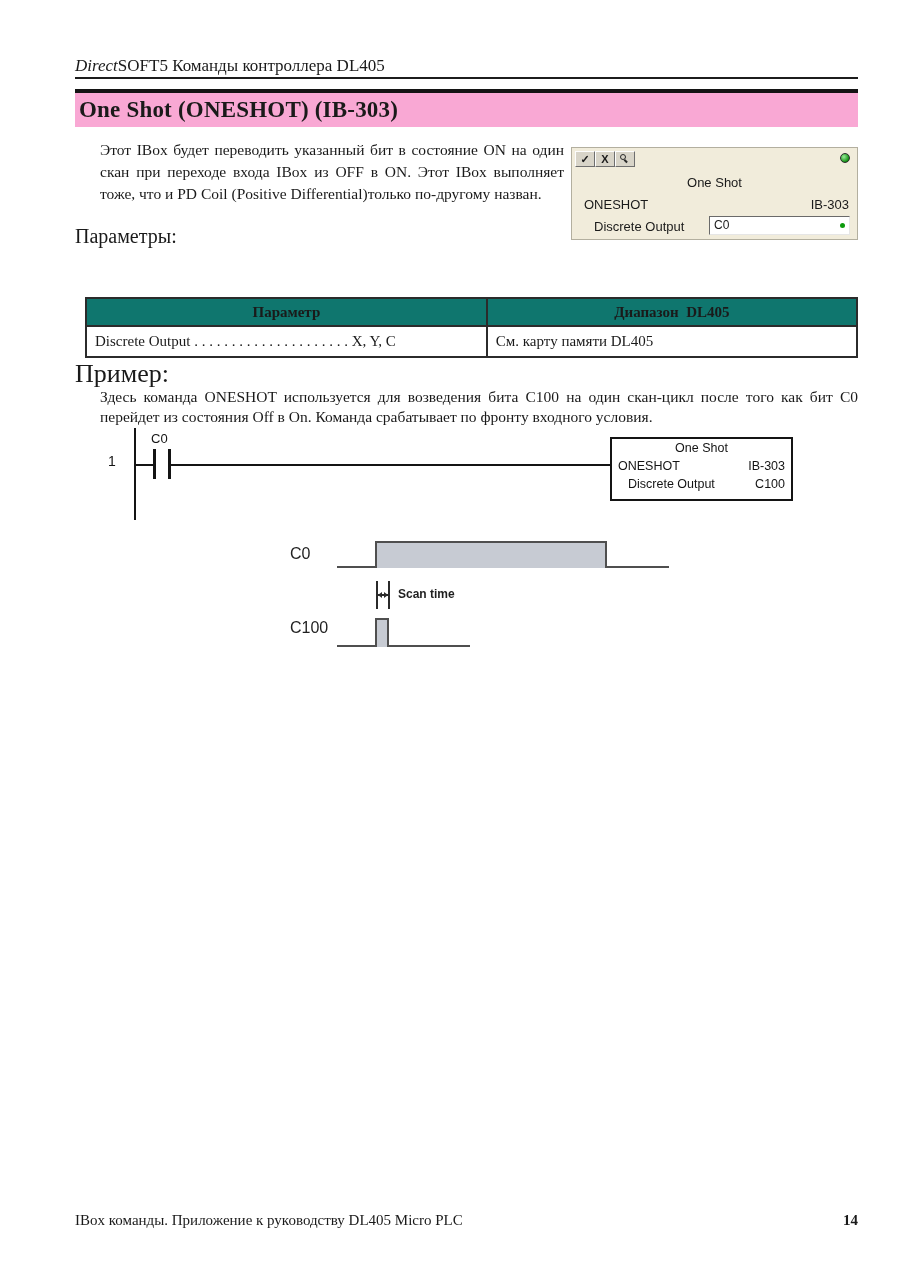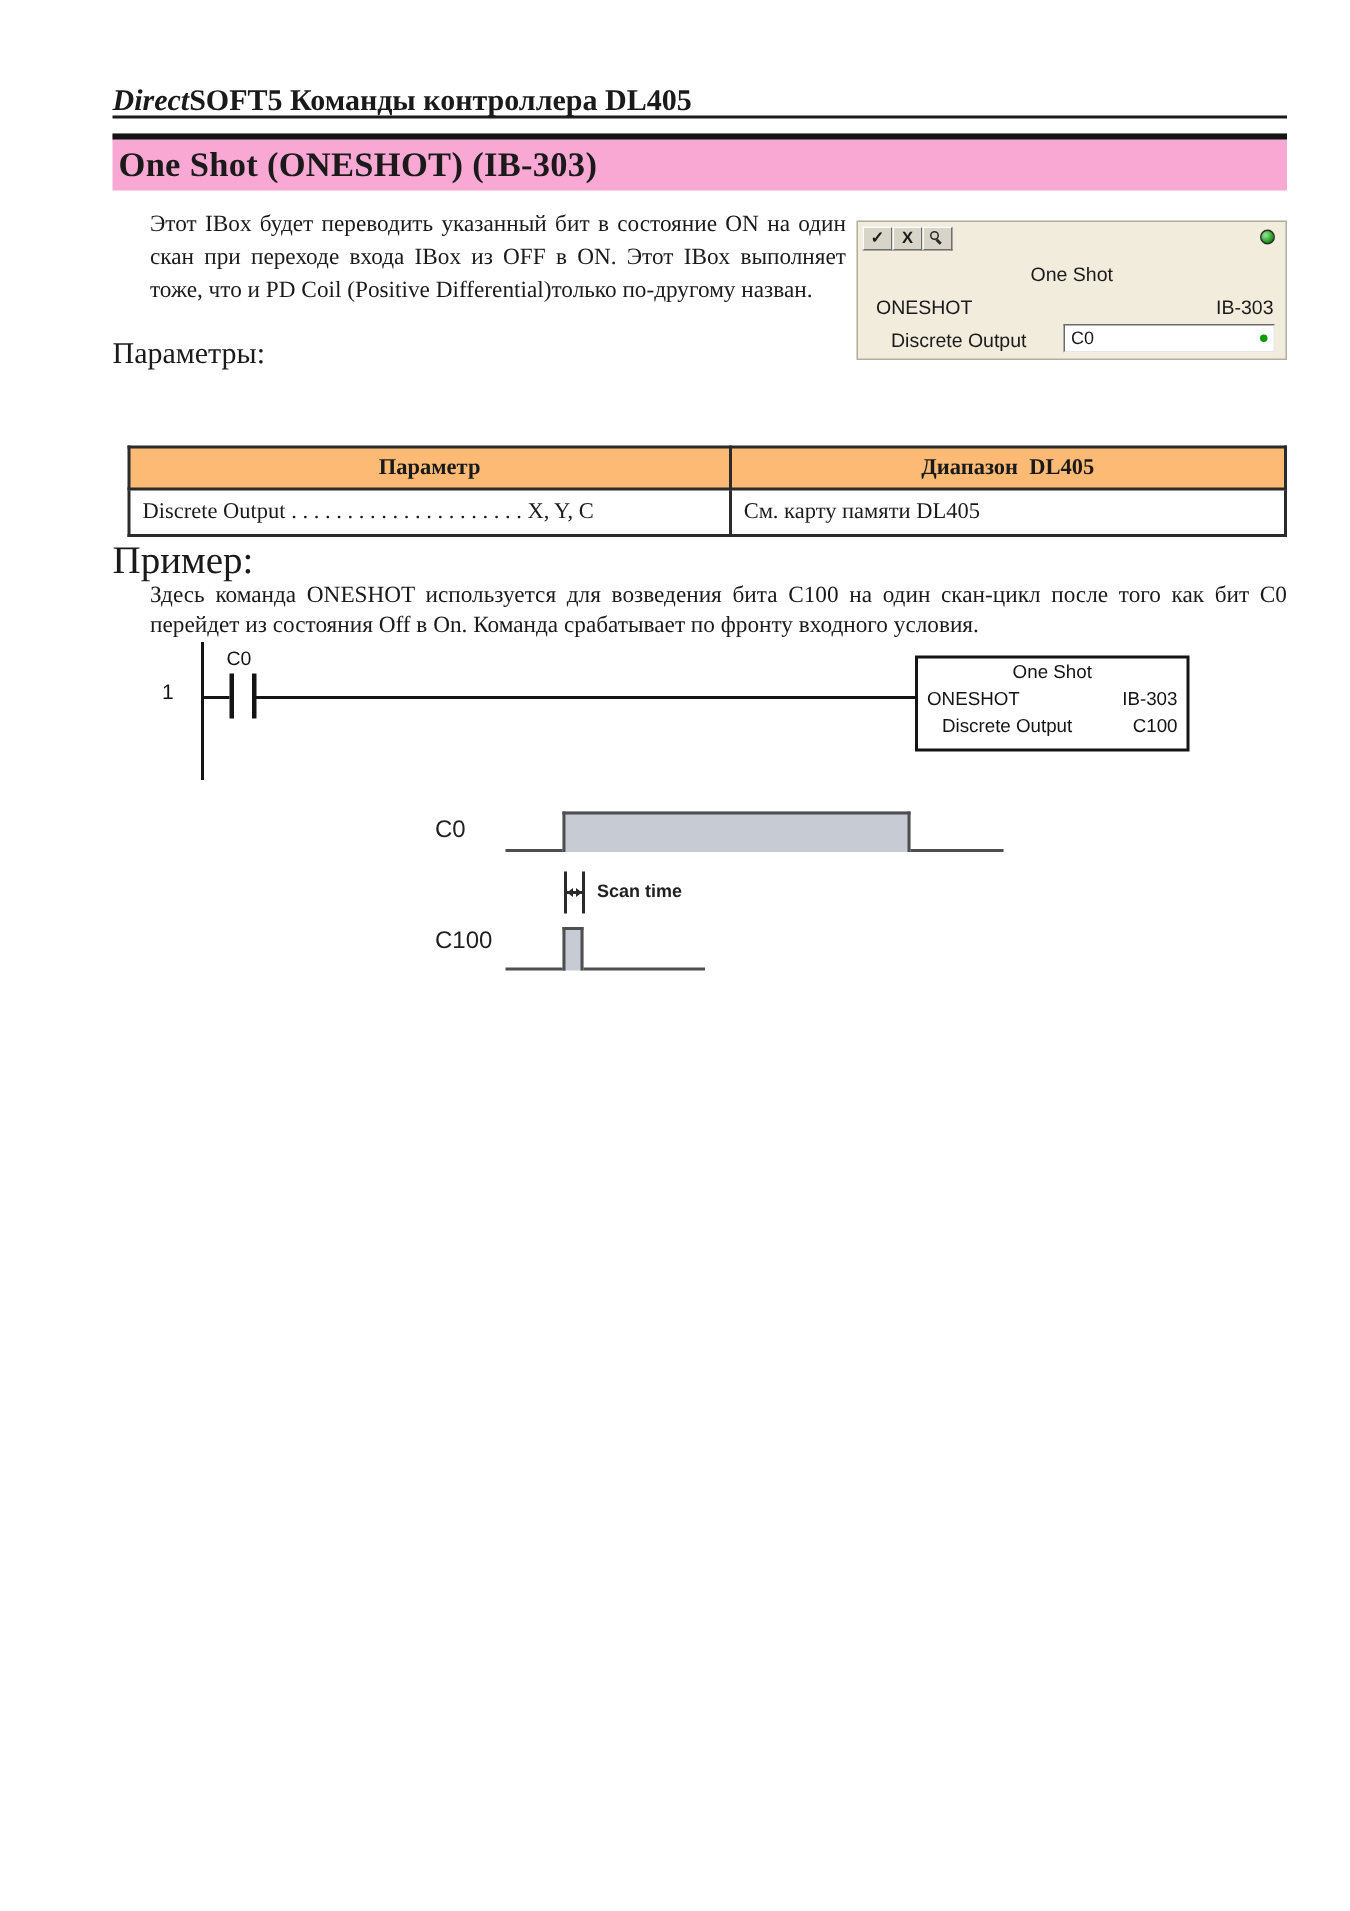--- a/index.html
+++ b/index.html
@@ -1,21 +1,21 @@
 <!DOCTYPE html>
 <html><head>
 <meta charset="utf-8">
 <style>
   html,body{margin:0;padding:0;background:#ffffff;}
   .page{position:relative;width:900px;height:1274px;background:#ffffff;overflow:hidden;
         font-family:"Liberation Serif", serif;color:#1a1a1a;}
   .abs{position:absolute;}
 
   
-  .doc-header{left:75px;top:56px;font-size:20px;font-weight:bold;}
+  .doc-header{left:75px;top:56px;font-size:17px;font-weight:normal;}
   .doc-header .it{font-style:italic;}
   .rule-thin{left:75px;top:77px;width:783px;height:2px;background:#1c1c1c;}
   .title-bar{left:75px;top:89px;width:783px;height:38px;background:#f9a8d4;
              border-top:4px solid #141414;box-sizing:border-box;
              font-size:23px;font-weight:bold;padding:4px 0 0 4px;letter-spacing:0.2px;}
 
   
   .intro-para{left:100px;top:139px;width:464px;font-size:15.5px;line-height:22px;text-align:justify;}
 
   
@@ -39,21 +39,21 @@
   .ibox-input .dot{position:absolute;right:4px;top:6px;width:5px;height:5px;border-radius:50%;background:#0c9a0c;}
 
   
   .h-params{left:75px;top:225px;font-size:20px;}
   .bullet-line{left:100px;top:254px;width:758px;font-size:15.5px;}
   .bullet-line .term{font-weight:bold;}
   .bullet-line .desc{margin-left:6px;}
 
   
   .range-table{left:85px;top:297px;width:773px;border-collapse:collapse;position:absolute;}
-  .range-table th{background:#fdba74;border:2px solid #2b2b2b;height:24px;
+  .range-table th{background:#0f766e;border:2px solid #2b2b2b;height:24px;
                   font-size:15px;font-weight:bold;text-align:center;}
   .range-table td{border:2px solid #2b2b2b;height:27px;font-size:15px;padding-left:8px;text-align:left;}
   .col-a{width:402px;} .col-b{width:371px;}
 
   .h-example{left:75px;top:359px;font-size:26px;}
   .example-para{left:100px;top:387px;width:758px;font-size:15.5px;line-height:20px;text-align:justify;}
 
   
   .ladder{left:100px;top:428px;width:700px;height:92px;font-family:"Liberation Sans", sans-serif;color:#141414;}
   .ladder .line{position:absolute;background:#141414;}
@@ -188,14 +188,18 @@
     <div class="abs arrow-mid"></div>
     <div class="ah ahL"></div>
     <div class="ah ahR"></div>
     <div class="abs scan-label">Scan time</div>
     <div class="abs sig2-label">C100</div>
     <div class="wline base2a"></div>
     <div class="pulse2"></div>
     <div class="wline base2b"></div>
   </div>
 
+  <div class="abs footer">
+    <span>IBox команды. Приложение к руководству DL405 Micro PLC</span>
+    <span class="pn">14</span>
+  </div>
 
 </div>
 
 </body></html>

